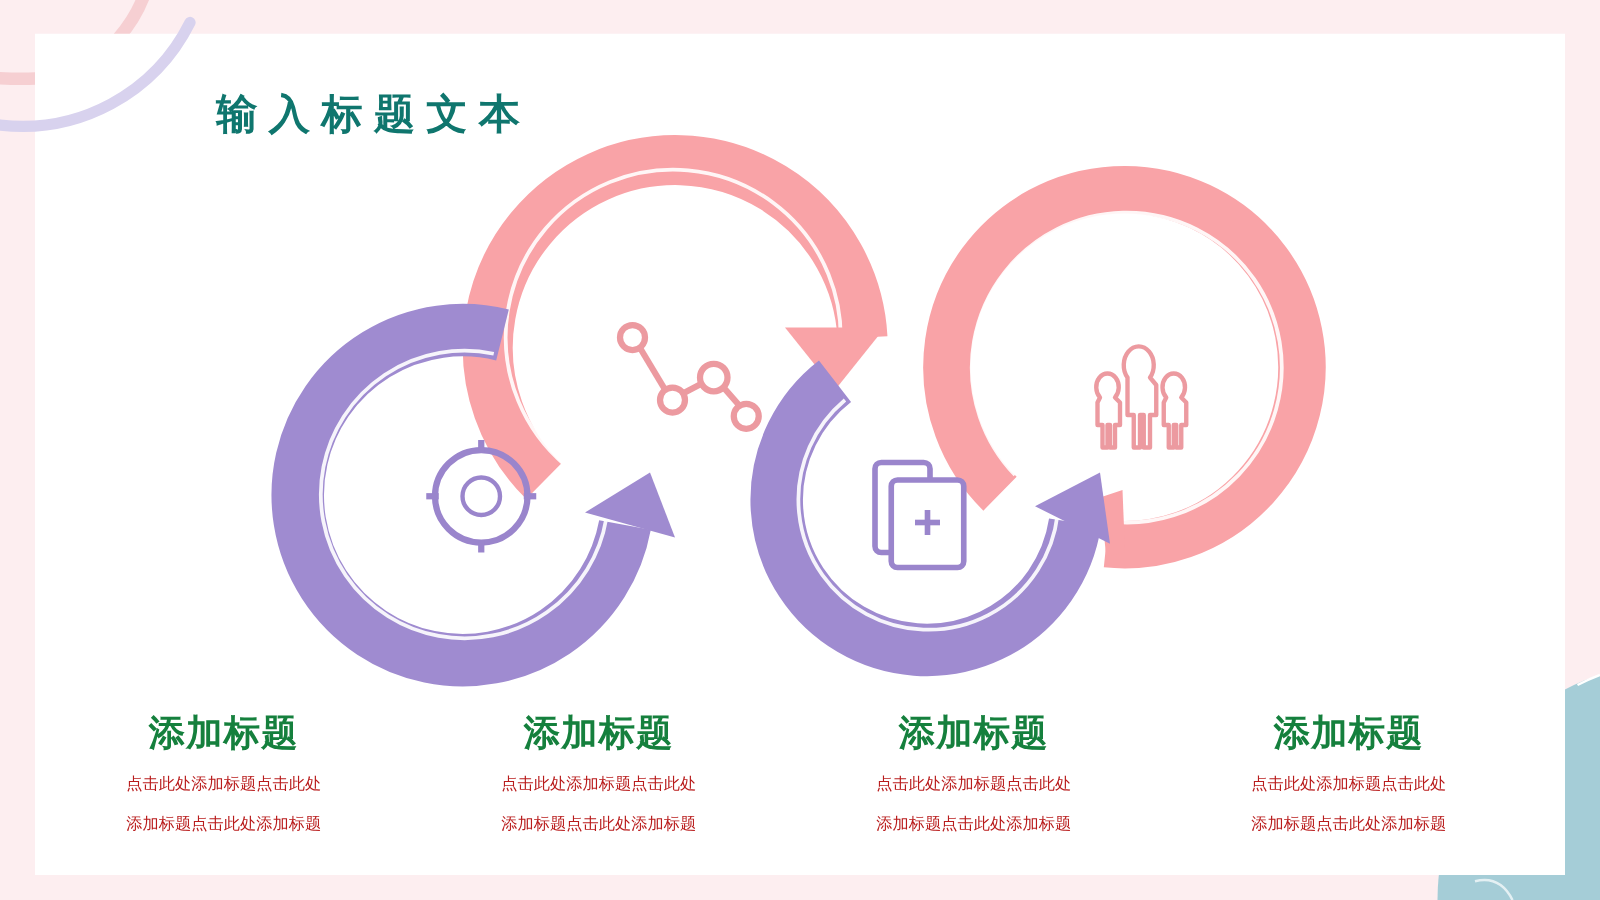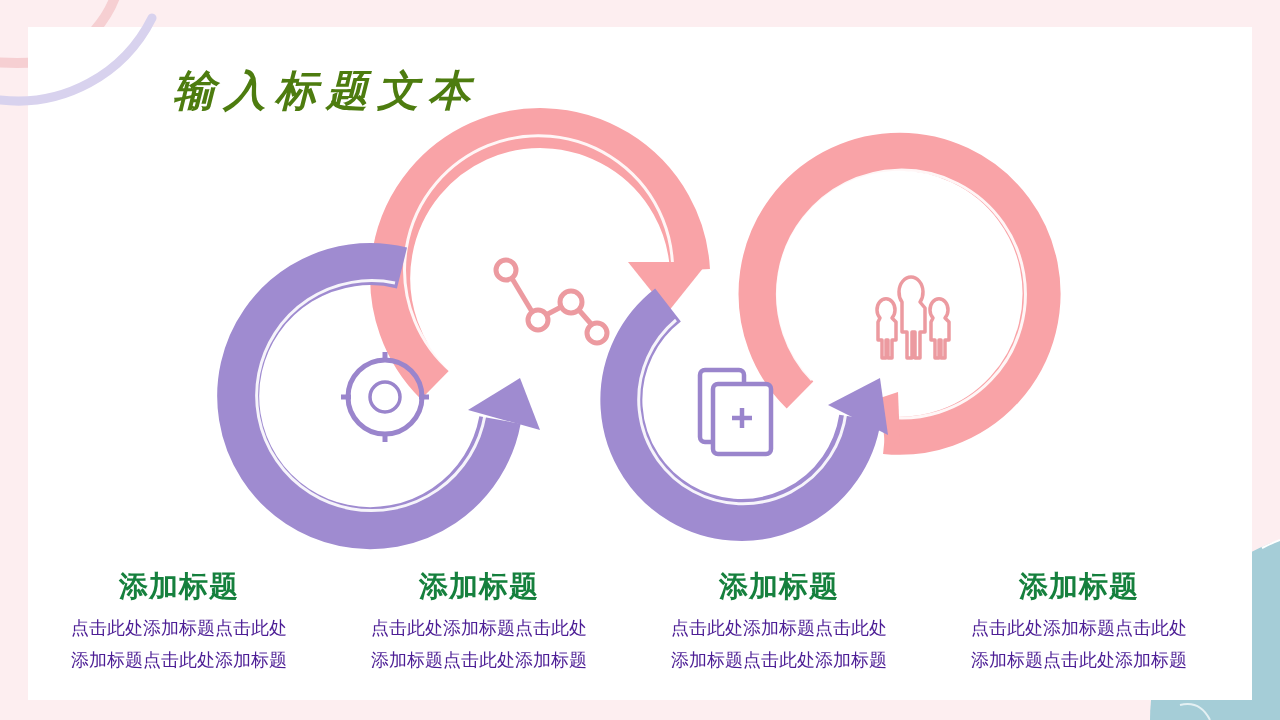--- a/index.html
+++ b/index.html
@@ -8,34 +8,34 @@
     background:#fdeef0;
     font-family:"DejaVu Sans","Liberation Sans",sans-serif;
   }
   .deco { position:absolute; left:0; top:0; width:1280px; height:720px; }
   .card {
     position:absolute; left:28px; top:27px; width:1224px; height:673px;
     background:#ffffff;
   }
   .title {
     position:absolute; left:173px; top:68px;
-    font-size:42px; font-weight:bold; letter-spacing:9px; color:#4d7c0f;
-    line-height:46px; white-space:nowrap;font-style:italic;
+    font-size:33px; font-weight:bold; letter-spacing:9px; color:#0f766e;
+    line-height:46px; white-space:nowrap;
   }
   .diagram { position:absolute; left:0; top:0; width:1280px; height:720px; }
   .col {
     position:absolute; top:566px; width:300px; text-align:center;
   }
   .col .h {
     font-size:29px; font-weight:bold; color:#15803d; line-height:40px;
     letter-spacing:1px;
   }
   .col .p {
     margin-top:6px;
-    font-size:18px; color:#4c1d95; line-height:32px;
+    font-size:13px; color:#b91c1c; line-height:32px;
   }
 </style>
 </head>
 <body>
 
 <svg class="deco" viewBox="0 0 1280 720">
 
   <circle cx="1340" cy="720" r="190" fill="#a5cdd7"></circle>
   <path d="M1262 548 A 175 175 0 0 1 1280 540" stroke="#ffffff" stroke-width="2" fill="none"></path>
   <path d="M1180 705 Q1200 700 1210 720" stroke="#ffffff" stroke-width="2" fill="none" opacity="0.7"></path>

